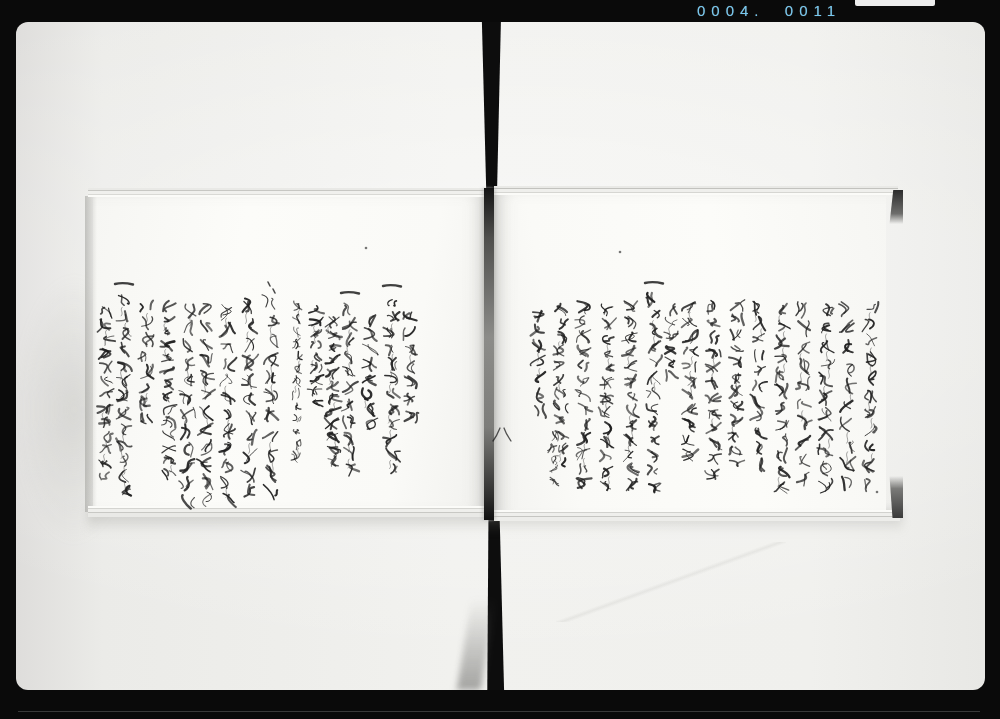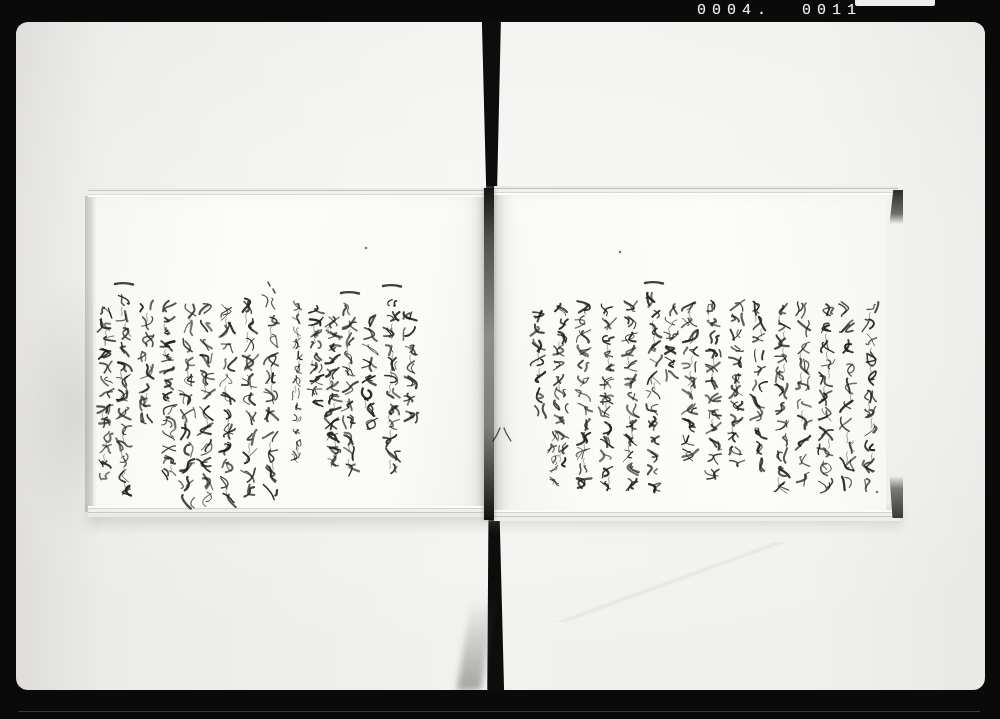--- a/index.html
+++ b/index.html
@@ -4,22 +4,22 @@
 <style>
   html,body{margin:0;padding:0;background:#000;}
   .frame{
     position:relative;width:1000px;height:719px;overflow:hidden;
     background:#0a0a0a;
     font-family:"DejaVu Sans","Liberation Sans",sans-serif;
   }
   
   .counter{
     position:absolute;left:697px;top:2px;z-index:10;
-    font-family:Liberation Mono, monospace;
-    font-size:15px;letter-spacing:6px;color:#ffffff;
+    font-family:Liberation Sans, sans-serif;
+    font-size:15px;letter-spacing:6px;color:#7dd3fc;
     white-space:pre;opacity:.95;text-shadow:0 0 1px rgba(255,255,255,.35);
   }
   .top-tab{
     position:absolute;left:855px;top:0;width:80px;height:6px;z-index:9;
     background:#ededed;border-radius:0 0 2px 2px;
   }
   
   .photo{
     position:absolute;left:16px;top:22px;width:969px;height:668px;
     border-radius:12px;overflow:hidden;

